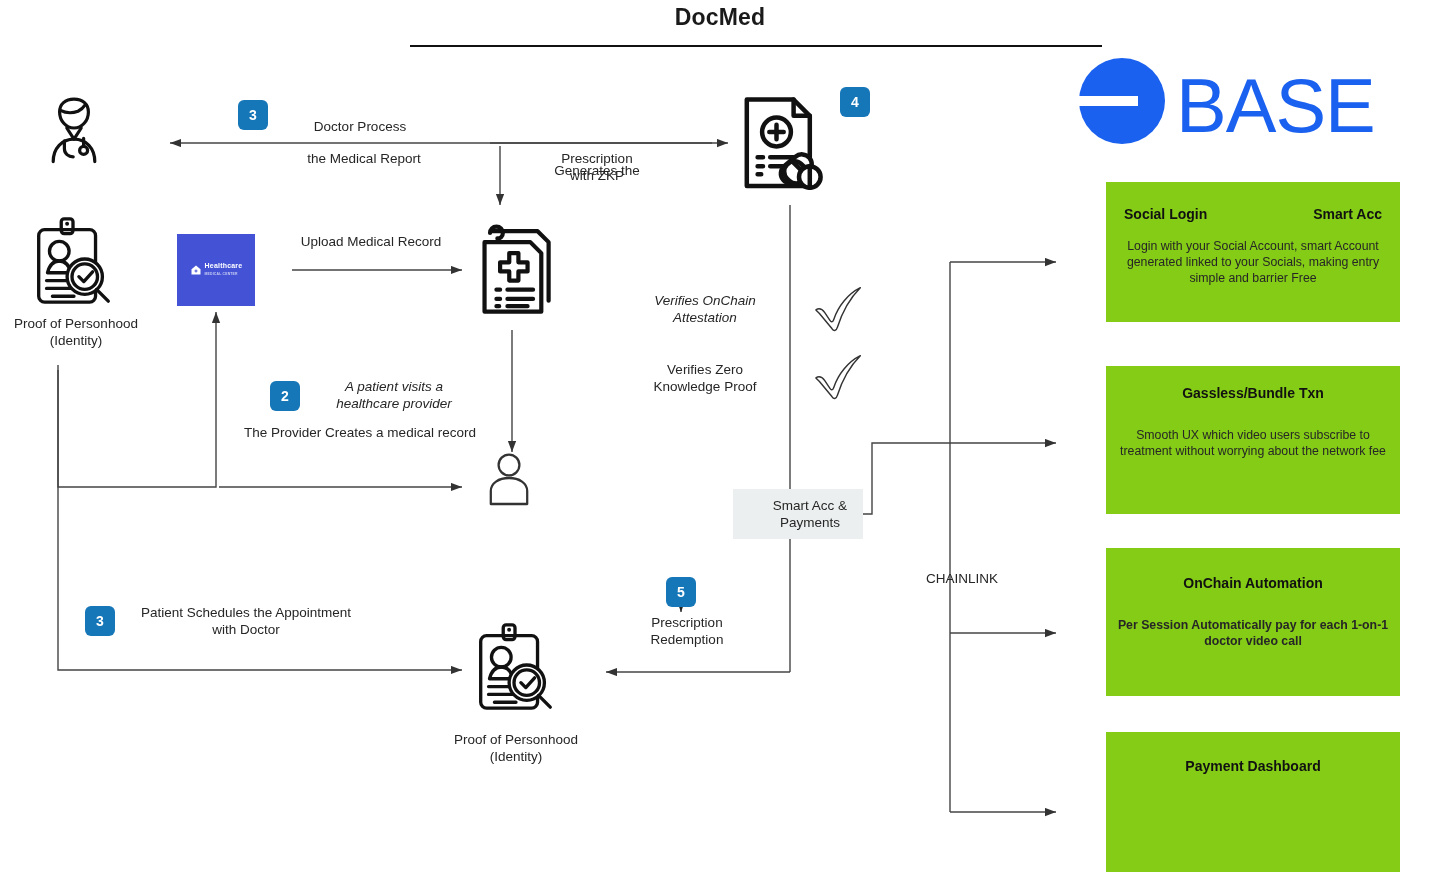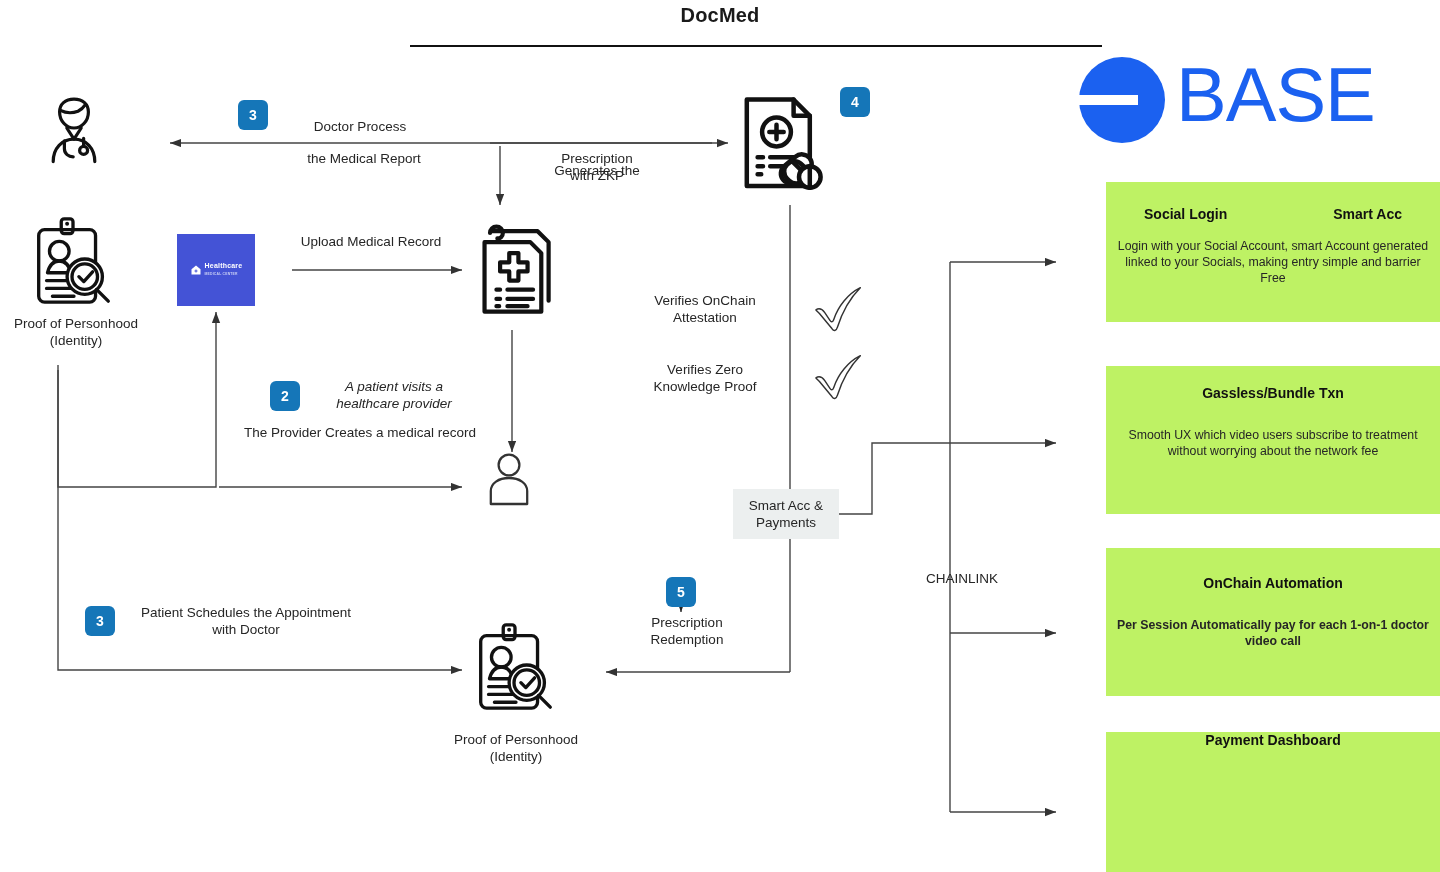--- a/index.html
+++ b/index.html
@@ -1,40 +1,40 @@
 <!DOCTYPE html>
 <html><head>
 <meta charset="utf-8">
 <style>
   html,body{margin:0;padding:0;background:#ffffff;}
   body{width:1440px;height:872px;position:relative;overflow:hidden;
        font-family:"Liberation Sans","DejaVu Sans",sans-serif;color:#1a1a1a;}
   .abs{position:absolute;}
   
-  #page-title{left:0;top:4px;width:1440px;text-align:center;font-size:20px;font-weight:bold;letter-spacing:.2px;}
+  #page-title{left:0;top:4px;width:1440px;text-align:center;font-size:23px;font-weight:bold;letter-spacing:.2px;}
   #title-rule{left:410px;top:45px;width:692px;height:0;border-top:2px solid #111;}
   
   .lbl{font-size:13.5px;line-height:17px;color:#262626;text-align:center;white-space:pre-line;}
   
   .step{width:30px;height:30px;border-radius:6px;background:#1576B8;color:#fff;
         font-size:14px;font-weight:bold;display:flex;align-items:center;justify-content:center;}
   
   #wires{left:0;top:0;width:1440px;height:872px;}
   
   #healthcare-tile{left:177px;top:234px;width:78px;height:72px;background:#4453D6;
         display:flex;align-items:center;justify-content:center;gap:3px;}
   #healthcare-tile .hc-txt{color:#fff;font-size:7px;font-weight:bold;letter-spacing:.2px;line-height:8px;}
   #healthcare-tile .hc-sub{color:#c9cff5;font-size:3.4px;display:block;letter-spacing:.2px;}
   
   #smart-acc-box{left:733px;top:489px;width:106px;height:50px;background:#ECEFEF;
-        display:flex;align-items:center;justify-content:center;}
-  
-  #base-logo{left:1076px;top:57px;width:350px;height:87px;display:flex;align-items:flex-start;gap:8px;}
+        display:flex;align-items:center;justify-content:center;padding-left:24px;}
+  
+  #base-logo{left:1076px;top:57px;width:350px;height:87px;display:flex;align-items:flex-end;gap:8px;}
   #base-logo .base-word{font-size:76px;line-height:76px;color:#1B61F0;font-weight:normal;letter-spacing:-1px;}
-  .panel{left:1106px;width:334px;background:#bef264;}
+  .panel{left:1106px;width:294px;background:#84cc16;}
   .panel-title{font-size:14px;font-weight:bold;text-align:center;color:#111;}
   .panel-body{font-size:12.3px;line-height:16px;text-align:center;color:#262626;padding:0 10px;}
   .panel-row{display:flex;align-items:center;justify-content:center;gap:18px;}
 </style>
 </head>
 <body>
 
 <div class="abs" id="page-title">DocMed</div>
 <div class="abs" id="title-rule"></div>
 
@@ -197,21 +197,21 @@
 <div class="abs lbl" style="left:278px;top:233px;width:186px;">Upload Medical Record</div>
 
 <div class="abs lbl" style="left:307px;top:378px;width:174px;font-style:italic;">A patient visits a
 healthcare provider</div>
 
 <div class="abs lbl" style="left:206px;top:424px;width:308px;">The Provider Creates a medical record</div>
 
 <div class="abs lbl" style="left:132px;top:604px;width:228px;">Patient Schedules the Appointment
 with Doctor</div>
 
-<div class="abs lbl" style="left:625px;top:292px;width:160px;">Verifies OnChain
+<div class="abs lbl" style="left:625px;top:292px;width:160px;font-style:italic;">Verifies OnChain
 Attestation</div>
 <div class="abs lbl" style="left:625px;top:361px;width:160px;">Verifies Zero
 Knowledge Proof</div>
 
 <div class="abs lbl" style="left:607px;top:614px;width:160px;">Prescription
 Redemption</div>
 
 <div class="abs lbl" style="left:926px;top:547px;width:150px;text-align:left;margin-top:23px;">CHAINLINK</div>
 
 <div class="abs" id="smart-acc-box">
@@ -246,14 +246,14 @@
   <div class="panel-title" style="padding-top:19px;">Gassless/Bundle Txn</div>
   <div class="panel-body" style="padding-top:26px;">Smooth UX which video users subscribe to treatment without worrying about the network fee</div>
 </div>
 
 <div class="abs panel" style="top:548px;height:148px;">
   <div class="panel-title" style="padding-top:27px;">OnChain Automation</div>
   <div class="panel-body" style="padding-top:26px;font-weight:bold;">Per Session Automatically pay for each 1-on-1 doctor video call</div>
 </div>
 
 <div class="abs panel" style="top:732px;height:140px;">
-  <div class="panel-title" style="">Payment Dashboard</div>
+  <div class="panel-title" style="padding-top:26px;">Payment Dashboard</div>
 </div>
 
 </body></html>

